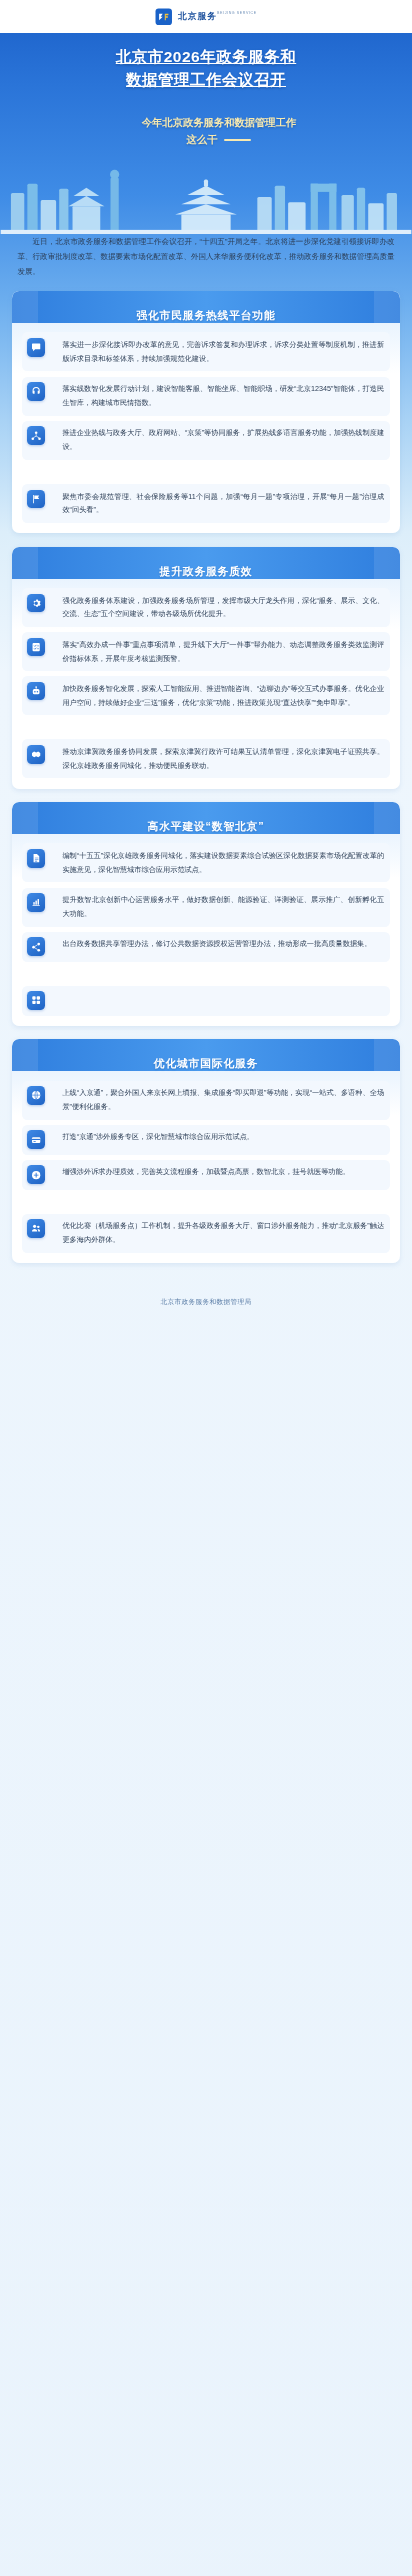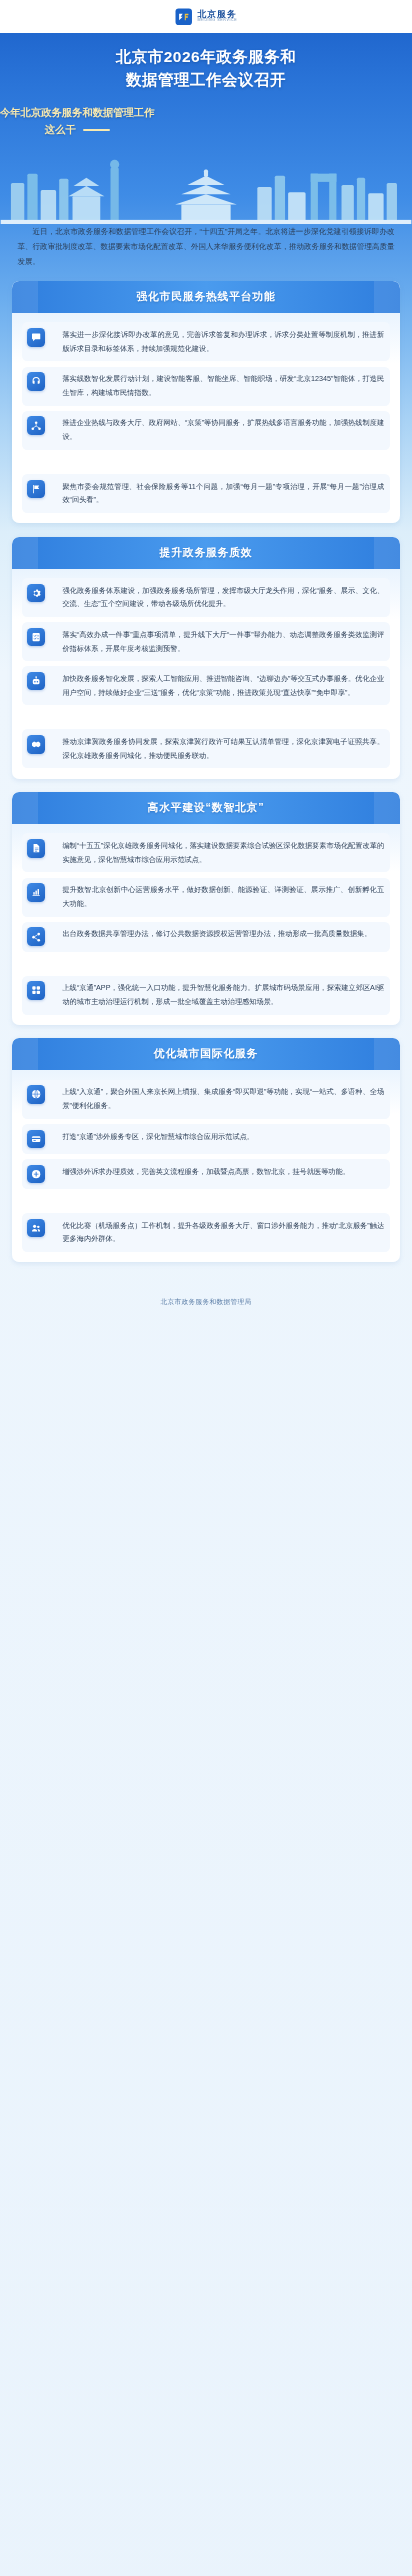--- a/index.html
+++ b/index.html
@@ -23,42 +23,45 @@
     display: flex;
     align-items: center;
     justify-content: center;
     gap: 5.2px;
   }
   .brand-logo {
     width: 17.5px; height: 17.5px;
     position: relative;
   }
   .brand-logo svg { display: block; }
-  .brand-text { display: flex; flex-direction: column; line-height: 1.05; }
+  .brand-text { display: flex; flex-direction: row; line-height: 1.05; }
   .brand-cn { font-size: 8.8px; font-weight: bold; color: #1a4f9c; letter-spacing: 1px; }
   .brand-en { font-size: 3.6px; color: #6e8fb8; letter-spacing: 0.6px; }
 
   
   .hero {
     position: relative;
     padding: 13.4px 0 0 0;
     text-align: center;
   }
   .hero-title {
     font-size: 15.5px;
     font-weight: bold;
     color: #ffffff;
     letter-spacing: 0.5px;
     line-height: 1.45;
     text-shadow: 0 1px 2.6px rgba(12,60,130,.45);
+    text-decoration: underline;
   }
   .hero-title .line { display: block; }
   .hero-sub-wrap {
-    margin-top: 12px;
+    margin-top: 22px;
     display: flex;
+    justify-content: center;
+    padding-left: 26px;
   }
   .hero-sub {
     display: inline-block;
     position: relative;
     padding: 2.1px 0 3.1px 0;
   }
   .hero-sub-text {
     font-size: 10.3px;
     font-weight: bold;
     color: #f7e9b0;
@@ -100,21 +103,21 @@
     border-radius: 7.2px;
     padding: 0 0 10.3px 0;
     box-shadow: 0 1.5px 5.2px rgba(90,140,200,.14);
     overflow: hidden;
   }
   .sec-head {
     height: 32px;
     background: linear-gradient(90deg,#2f7ede 0%, #4a9bee 50%, #2f7ede 100%);
     border-radius: 7.2px 7.2px 0 0;
     display: flex;
-    align-items: center;
+    align-items: flex-end;
     justify-content: center;
     position: relative;
   }
   .sec-head::before, .sec-head::after {
     content: "";
     position: absolute;
     top: 0; bottom: 0;
     width: 26px;
     background: rgba(255,255,255,.10);
   }
@@ -380,21 +383,20 @@
           </div>
           <div class="item">
             <div class="item-icon">
               <svg width="10.3" height="10.3" viewBox="0 0 20 20">
                 <rect fill="#ffffff" x="2.5" y="2.5" width="6.5" height="6.5" rx="1.6"></rect>
                 <rect fill="#ffffff" x="11" y="2.5" width="6.5" height="6.5" rx="1.6"></rect>
                 <rect fill="#ffffff" x="2.5" y="11" width="6.5" height="6.5" rx="1.6"></rect>
                 <rect fill="#ffffff" x="11" y="11" width="6.5" height="6.5" rx="1.6"></rect>
               </svg>
             </div>
-            <div class="item-text">上线“京通”APP，强化统一入口功能，提升智慧化服务能力。扩展城市码场景应用，探索建立郊区AI驱动的城市主动治理运行机制，形成一批全域覆盖主动治理感知场景。</div>
           </div>
         </div>
       </div>
       <div class="section">
         <div class="sec-head">
           <div class="sec-title">优化城市国际化服务</div>
         </div>
         <div class="sec-body">
           <div class="item">
             <div class="item-icon">

